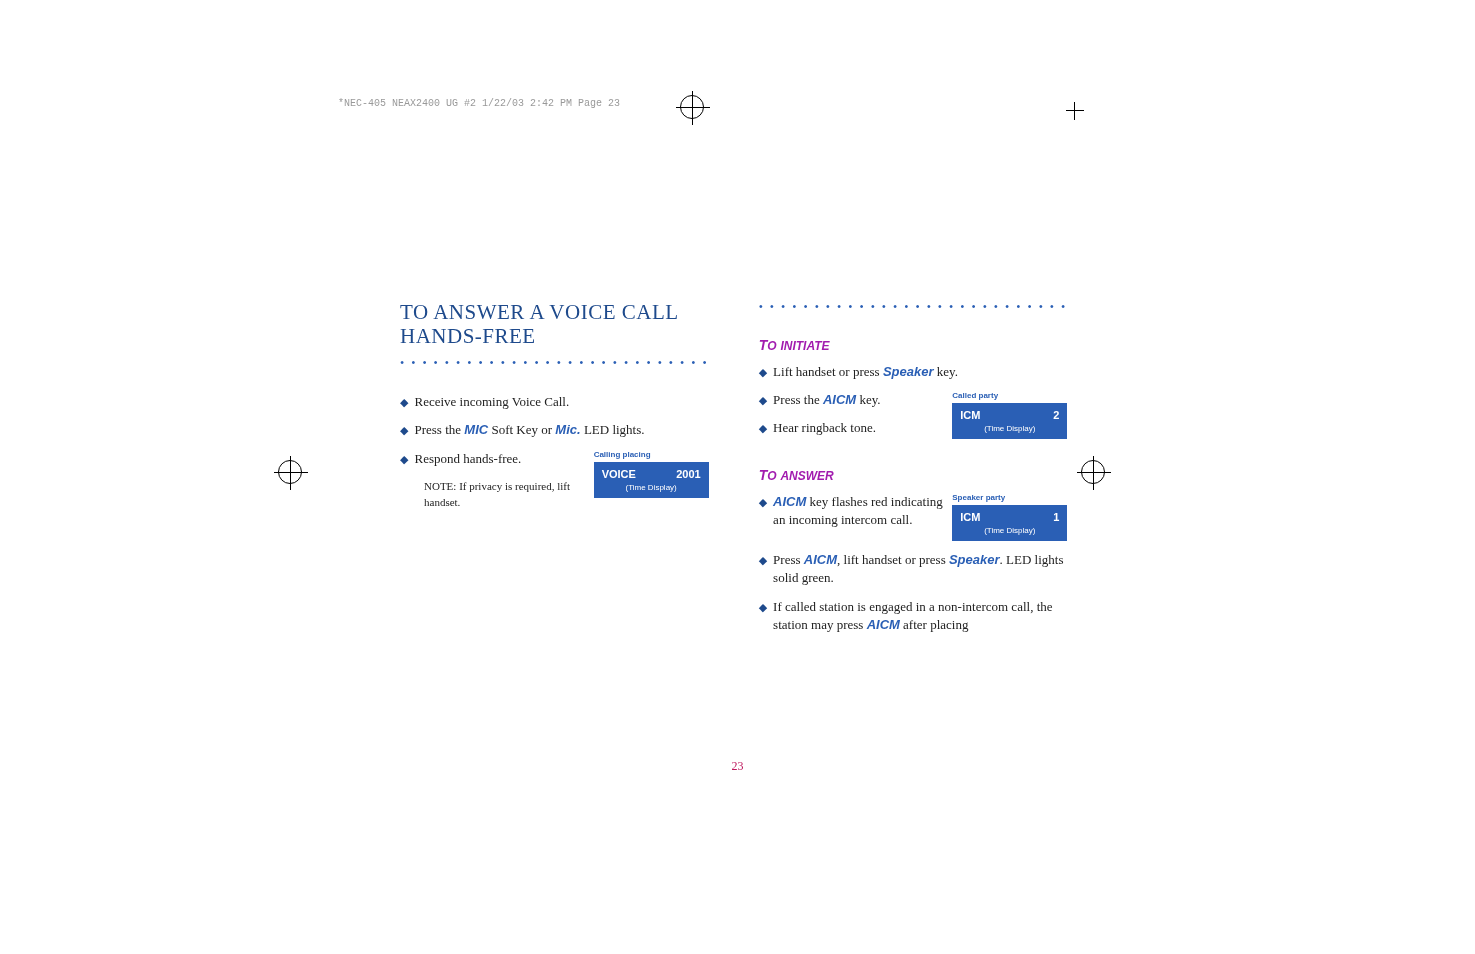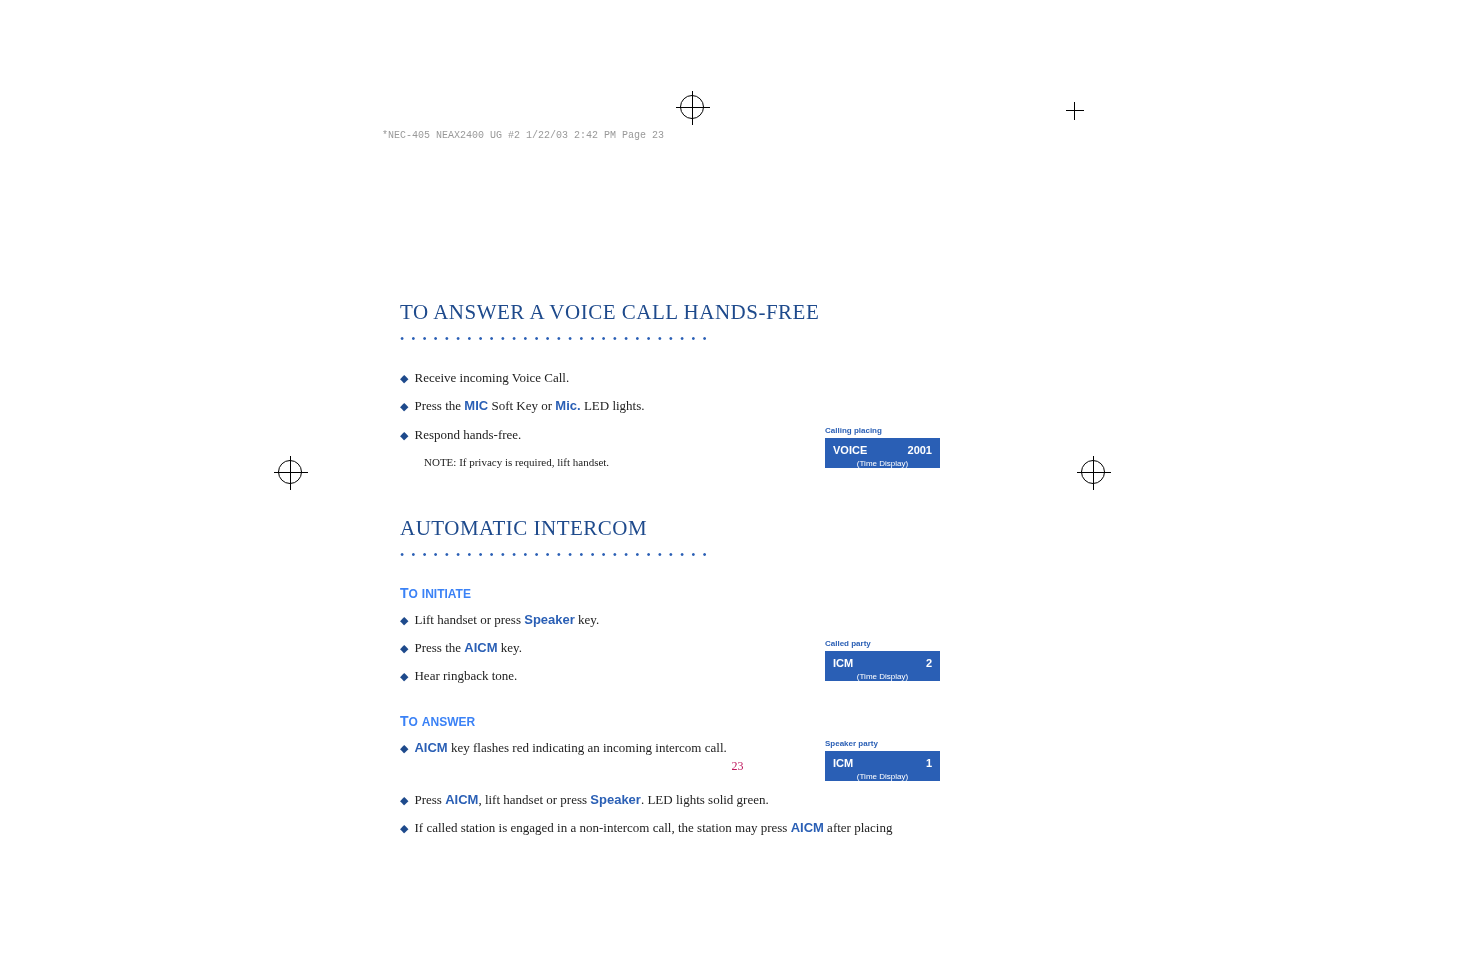--- a/index.html
+++ b/index.html
@@ -10,26 +10,25 @@
     body {
       background: #ffffff;
       font-family: Georgia, 'Times New Roman', serif;
       width: 1475px;
       height: 954px;
       position: relative;
       color: #000;
     }
     .header-line {
       position: absolute;
-      top: 130px;
+      top: 98px;
       left: 338px;
       font-size: 10px;
       font-family: 'Courier New', monospace;
       color: #999;
-      margin-left: 44px;
     }
     .crop-mark {
       position: absolute;
       width: 20px;
       height: 20px;
     }
     .crop-mark::before, .crop-mark::after {
       content: '';
       position: absolute;
       background: #000;
@@ -86,22 +85,21 @@
     .reg-mark.top {
       top: 95px;
       left: 680px;
     }
     .content {
       position: absolute;
       top: 300px;
       left: 400px;
       width: 540px;
       display: flex;
-      gap: 38px;
-      flex-direction: column;
+      gap: 50px;
     }
     .column {
       flex: 1;
     }
     .section-title {
       font-family: Georgia, serif;
       color: #1e4a8c;
       font-size: 21px;
       font-weight: normal;
       letter-spacing: 0.5px;
@@ -111,25 +109,26 @@
     .dotted-line {
       color: #2a5fb5;
       font-size: 12px;
       letter-spacing: 2px;
       margin-bottom: 22px;
       white-space: nowrap;
       overflow: hidden;
     }
     .subsection-title {
       font-family: Arial, sans-serif;
-      color: #3b82f6;
+      color: #a21caf;
       font-size: 14px;
       font-weight: bold;
       margin-bottom: 10px;
       margin-top: 18px;
+      font-style: italic;
     }
     .subsection-title .caps {
       font-size: 12px;
     }
     .bullet-item {
       display: flex;
       align-items: flex-start;
       margin-bottom: 10px;
       font-size: 13px;
       color: #222;
@@ -142,20 +141,21 @@
       margin-top: 2px;
       flex-shrink: 0;
     }
     .bullet-text {
       flex: 1;
     }
     .key-term {
       font-family: Arial, sans-serif;
       font-weight: bold;
       color: #2a5fb5;
+      font-style: italic;
     }
     .note {
       font-size: 11px;
       color: #222;
       margin-left: 24px;
       margin-top: 8px;
       line-height: 1.5;
     }
     .display-box-wrapper {
       position: relative;
@@ -165,21 +165,21 @@
       font-family: Arial, sans-serif;
       font-size: 8px;
       font-weight: bold;
       color: #2a5fb5;
       text-align: left;
       margin-bottom: 3px;
     }
     .display-box {
       background: #2a5fb5;
       color: #fff;
-      padding: 6px 8px 0 8px;
+      padding: 6px 8px 6px 8px;
       font-family: Arial, sans-serif;
       width: 115px;
     }
     .display-row1 {
       display: flex;
       justify-content: space-between;
       font-size: 11px;
       font-weight: bold;
       margin-bottom: 3px;
     }
@@ -245,21 +245,20 @@
             <span>VOICE</span>
             <span>2001</span>
           </div>
           <div class="display-row2">(Time Display)</div>
         </div>
       </div>
     </div>
   </div>
 
   <div class="column">
-    <div class="section-title">AUTOMATIC INTERCOM</div>
     <div class="dotted-line">• • • • • • • • • • • • • • • • • • • • • • • • • • • •</div>
 
     <div class="subsection-title">T<span class="caps">O</span> <span class="caps">INITIATE</span></div>
 
     <div class="bullet-item">
       <span class="diamond">◆</span>
       <span class="bullet-text">Lift handset or press <span class="key-term">Speaker</span> key.</span>
     </div>
 
     <div class="row-with-display">

